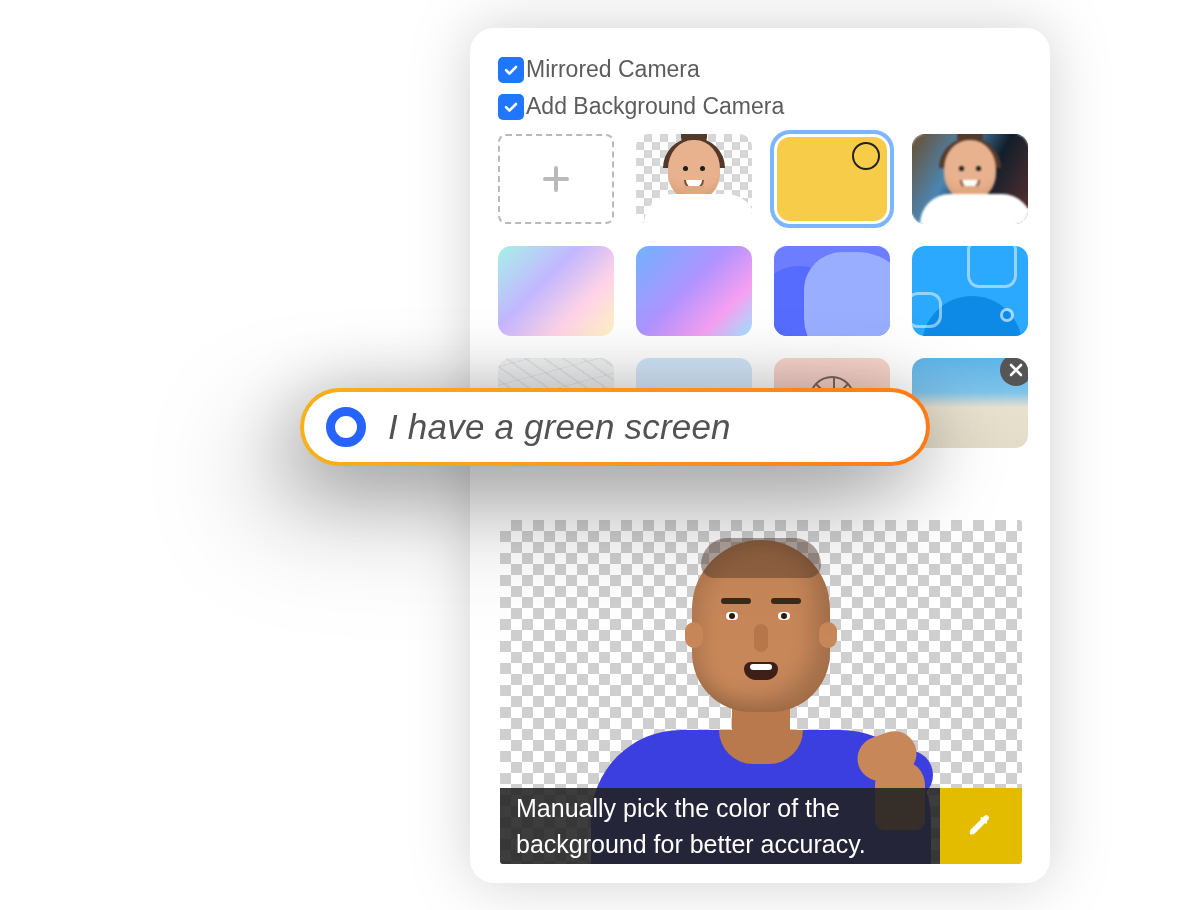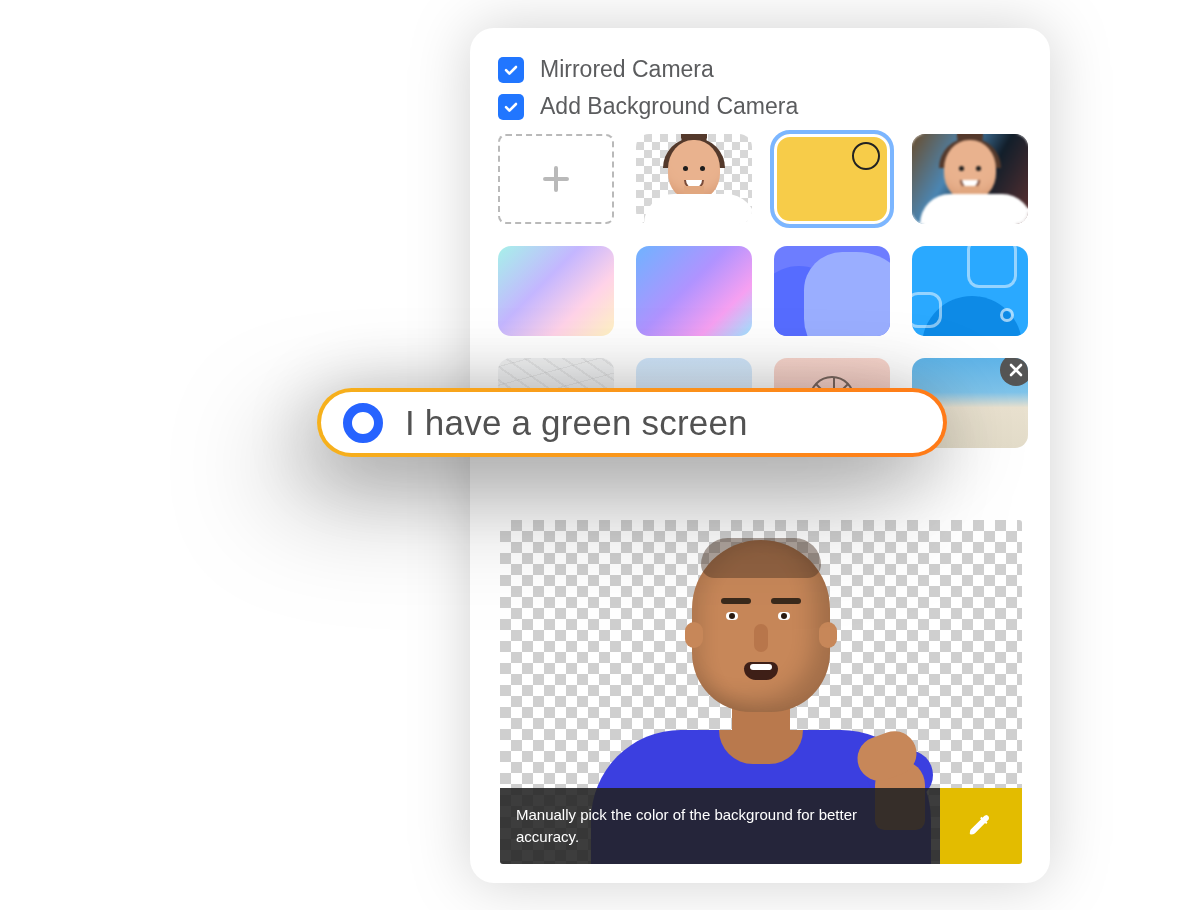--- a/index.html
+++ b/index.html
@@ -18,21 +18,21 @@
     width: 580px;
     height: 855px;
     background: #fff;
     border-radius: 24px;
     filter: drop-shadow(0 0 30px rgba(0,0,0,.18));
     padding: 28px 28px 20px 28px;
   }
   .opt-row {
     display: flex;
     align-items: center;
-    gap: 16px;
+    gap: 2px;
     margin-bottom: 10px;
   }
   .chk {
     width: 26px;
     height: 26px;
     border-radius: 5px;
     background: #2176FF;
     display: flex;
     align-items: center;
     justify-content: center;
@@ -135,27 +135,28 @@
   .tile.beach{background:linear-gradient(#5fb4e8 0%,#7ec3ea 38%,#e9e1cf 55%,#e3dcc9 100%);}
   .tile.beach .close{
     position:absolute; right:-4px; top:-4px; width:32px;height:32px; background:#555; border-radius:50%;
     display:flex;align-items:center;justify-content:center; color:#fff; font-weight:700;
     cursor:pointer; z-index:2;
   }
 
   
   .pill {
     position:absolute;
-    left:317px; top:388px;
-    width:630px; height:69px;
+    left:300px; top:388px;
+    width:630px; height:78px;
     padding:4px;
     border-radius:48px;
     background:linear-gradient(90deg,#f6b11c,#ff7a18);
     filter: drop-shadow(0 10px 40px rgba(0,0,0,.30)) drop-shadow(-40px 40px 50px rgba(0,0,0,.25));
     z-index:5;
+    font-style:italic;
   }
   .pill-inner{
     width:100%;height:100%;
     background:#fff;border-radius:44px;
     display:flex;align-items:center;gap:22px;
     padding:0 24px 0 22px;
   }
   .ring-radio{
     width:40px;height:40px;border-radius:50%;
     border:9px solid #2663ff;
@@ -217,21 +218,21 @@
   }
   .preview .armR::after{content:"";position:absolute;width:60px;height:44px;background:#c78759;border-radius:24px;left:-18px;top:-26px;transform:rotate(-20deg);}
   .preview .sleeve{position:absolute;width:66px;height:50px;background:#3b3fe0;border-radius:32px;right:8px;bottom:64px;}
 
   .preview .footer{
     position:absolute;left:0;right:0;bottom:0;height:76px;display:flex;
   }
   .preview .footer .msg{
     flex:1;background:rgba(34,34,34,.88);color:#fff;
     display:flex;align-items:center;padding:0 16px;
-    font-size:15px;line-height:1.45;
+    font-size:25px;line-height:1.45;
   }
   .preview .footer .picker{
     width:82px;background:#E3BC00;display:flex;align-items:center;justify-content:center;cursor:pointer;
   }
 </style>
 </head>
 <body>
 
 <div class="panel">
 

